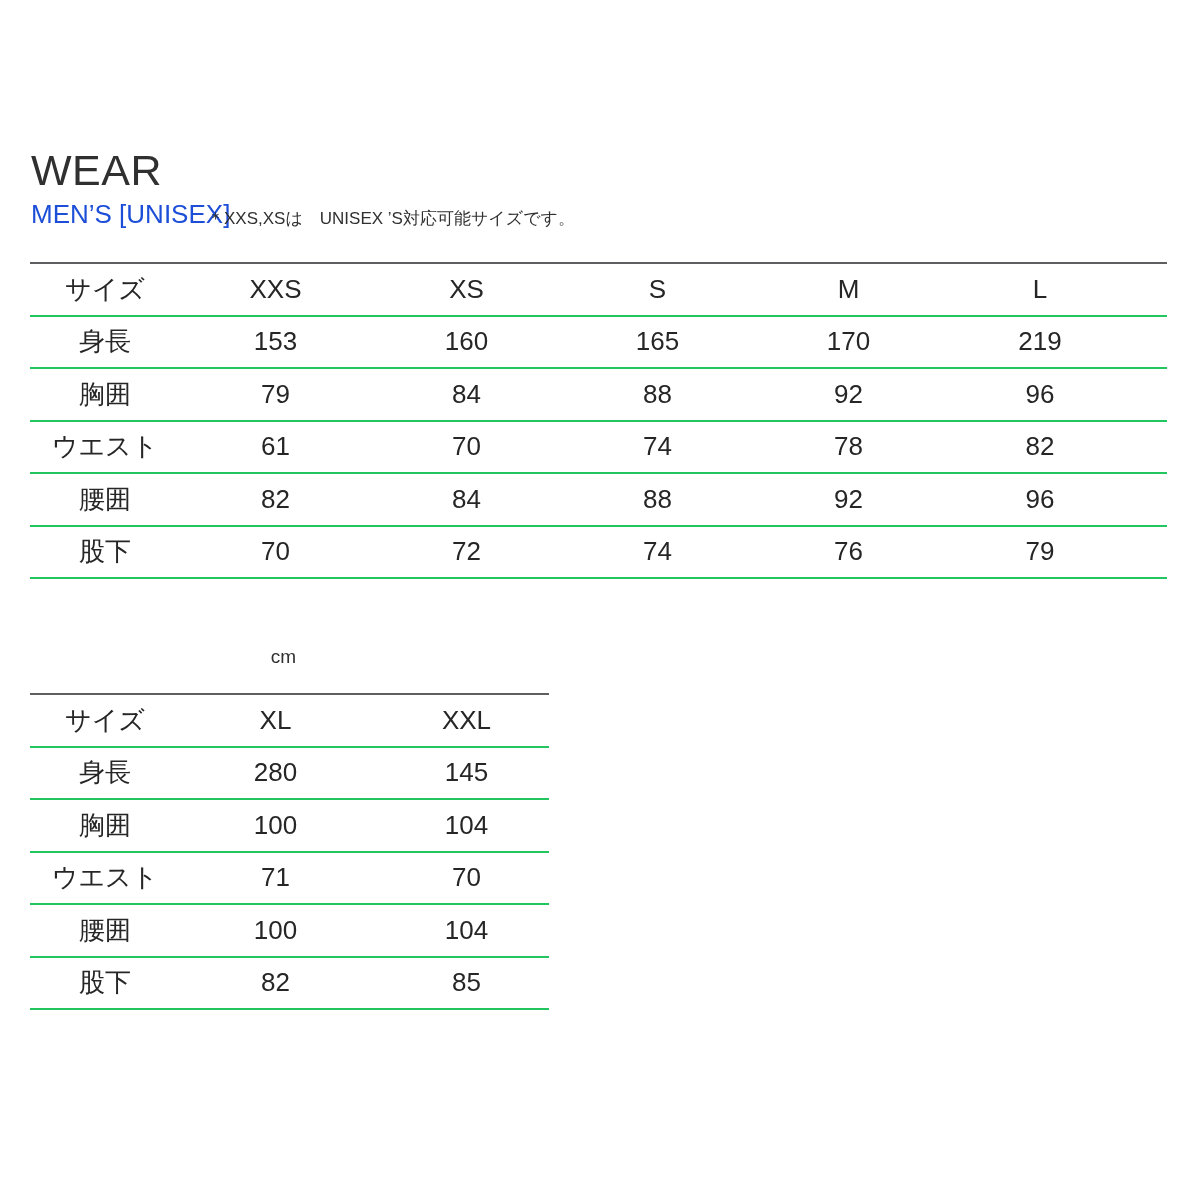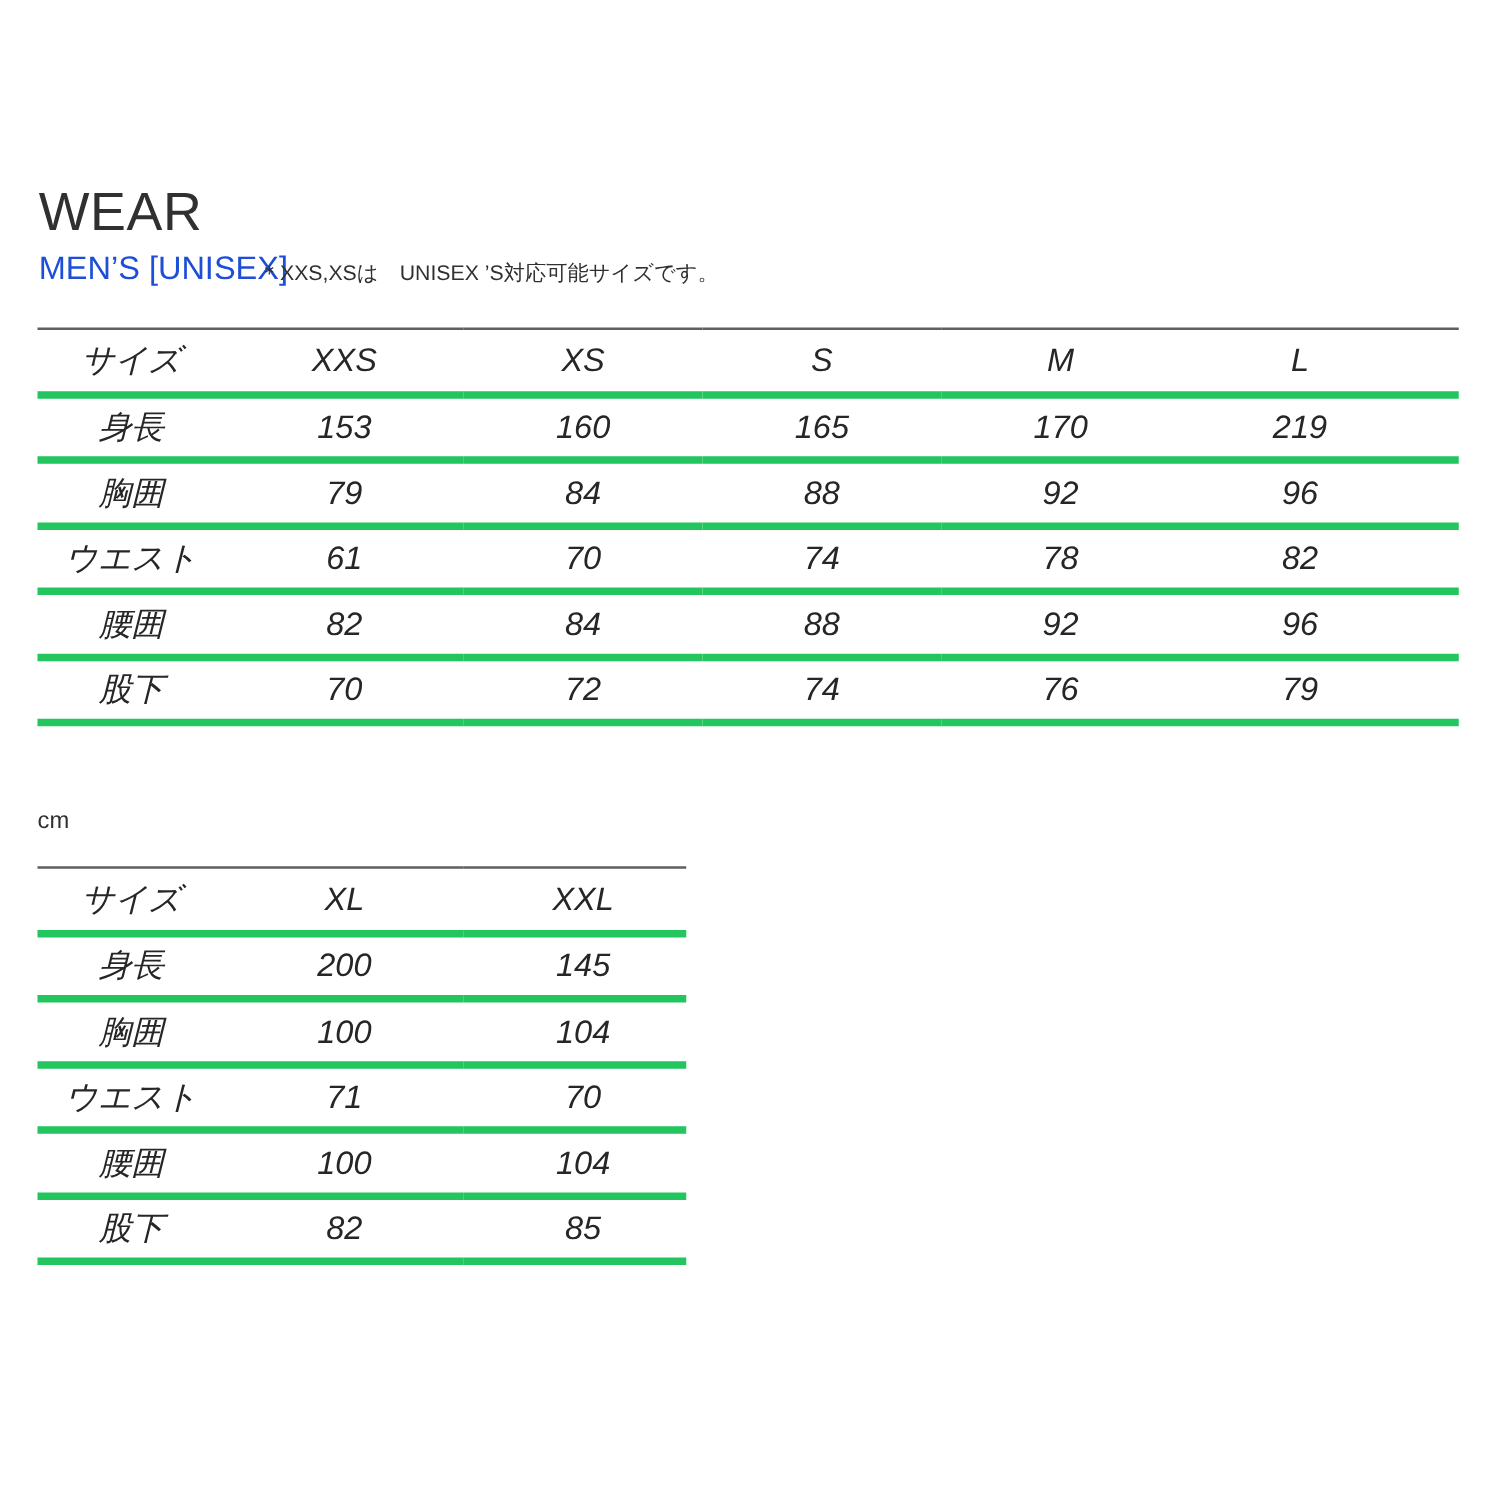--- a/index.html
+++ b/index.html
@@ -19,33 +19,33 @@
   }
   .note {
     position:absolute; left:207px; top:207px;
     font-size:17px; font-weight:400; color:#303030;
   }
   table.size-table {
     position:absolute; left:30px;
     border-collapse:collapse; table-layout:fixed;
     border-top:2px solid #5f5f61;
   }
-  table.size-table tr { border-bottom:6px solid #22c55e;font-style:italic; }
+  table.size-table tr { border-bottom:2px solid #22c55e; }
   .t1 { top:262px; width:1137px; }
   .t2 { top:693px; width:519px; }
   .size-table th, .size-table td {
     height:52.5px; text-align:center; vertical-align:middle;
     font-weight:400; font-size:26px; color:#262626;
   }
   .jp { font-size:22px; }
   .t1 th:last-child, .t1 td:last-child { padding-right:31px; }
   .t2 th:last-child, .t2 td:last-child { padding-left:13px; }
   .unit {
     position:absolute; left:30px; top:646px; width:507px;
-    text-align:left; font-size:19px; color:#303030;
+    text-align:center; font-size:19px; color:#303030;
   }
 </style>
 </head>
 <body>
 
 <div class="page-title">WEAR</div>
 <div class="category">MEN’S [UNISEX]</div>
 <div class="note">＊XXS,XSは　UNISEX ’S対応可能サイズです。</div>
 
 <table class="size-table t1">
@@ -118,21 +118,21 @@
       <col style="width:178px">
   </colgroup>
   <tbody>
     <tr>
       <th class="jp">サイズ</th>
       <th>XL</th>
       <th>XXL</th>
     </tr>
     <tr>
       <th class="jp">身長</th>
-      <td>200</td>
+      <td>280</td>
       <td>145</td>
     </tr>
     <tr>
       <th class="jp">胸囲</th>
       <td>100</td>
       <td>104</td>
     </tr>
     <tr>
       <th class="jp">ウエスト</th>
       <td>71</td>

